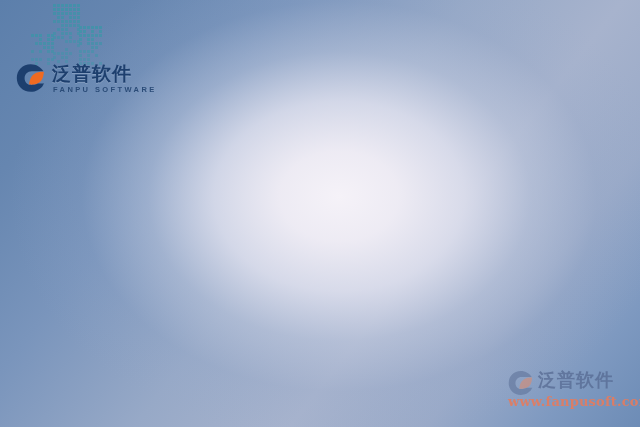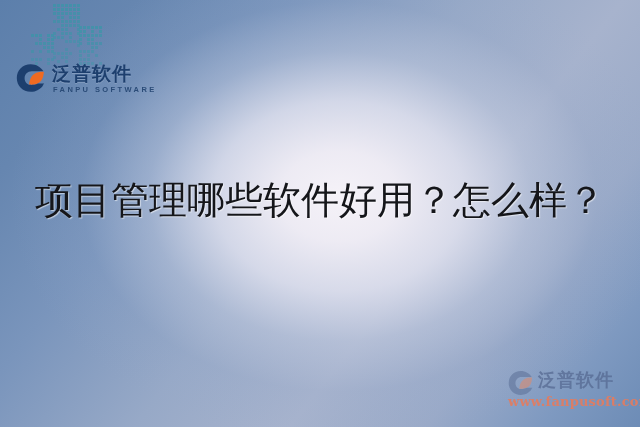--- a/index.html
+++ b/index.html
@@ -242,21 +242,20 @@
                C8.6 11.3 11.6 8.2 15.6 8.2 L27.4 8.2 C24.8 4.0 20.2 1.2 14.8 1.2 Z" fill="#1d3f6e"></path>
       <path d="M27.8 8.8 C27.8 8.8 22.4 8.0 18.2 11.0 C14.4 13.7 13.2 18.6 13.2 21.6
                C13.2 21.6 19.4 22.6 24.0 19.0 C27.9 15.9 27.8 8.8 27.8 8.8 Z" fill="#ef6a21"></path>
       <path d="M13.5 21.8 C13.5 21.8 18.0 22.4 22.0 20.5 L28.2 20.5
                C25.8 24.2 21.6 26.6 16.8 26.6 C14.4 26.6 13.5 21.8 13.5 21.8 Z" fill="#1d3f6e"></path>
     </svg>
     <div class="brand-cn">泛普软件</div>
     <div class="brand-en">FANPU SOFTWARE</div>
   </div>
 
-  <div id="headline">项目管理哪些软件好用？怎么样？</div>
 
   <div id="watermark">
     <svg class="wm-mark" viewBox="0 0 30 30">
       <path d="M14.8 1.2 C6.6 1.2 0.8 7.2 0.8 15 C0.8 22.8 6.6 28.8 14.8 28.8
                C20.0 28.8 24.6 26.2 27.2 22.2 L15.6 22.2 C11.6 22.2 8.6 19.1 8.6 15.2
                C8.6 11.3 11.6 8.2 15.6 8.2 L27.4 8.2 C24.8 4.0 20.2 1.2 14.8 1.2 Z" fill="#5b6f96"></path>
       <path d="M27.8 8.8 C27.8 8.8 22.4 8.0 18.2 11.0 C14.4 13.7 13.2 18.6 13.2 21.6
                C13.2 21.6 19.4 22.6 24.0 19.0 C27.9 15.9 27.8 8.8 27.8 8.8 Z" fill="#e08a6a"></path>
       <path d="M13.5 21.8 C13.5 21.8 18.0 22.4 22.0 20.5 L28.2 20.5
                C25.8 24.2 21.6 26.6 16.8 26.6 C14.4 26.6 13.5 21.8 13.5 21.8 Z" fill="#5b6f96"></path>

